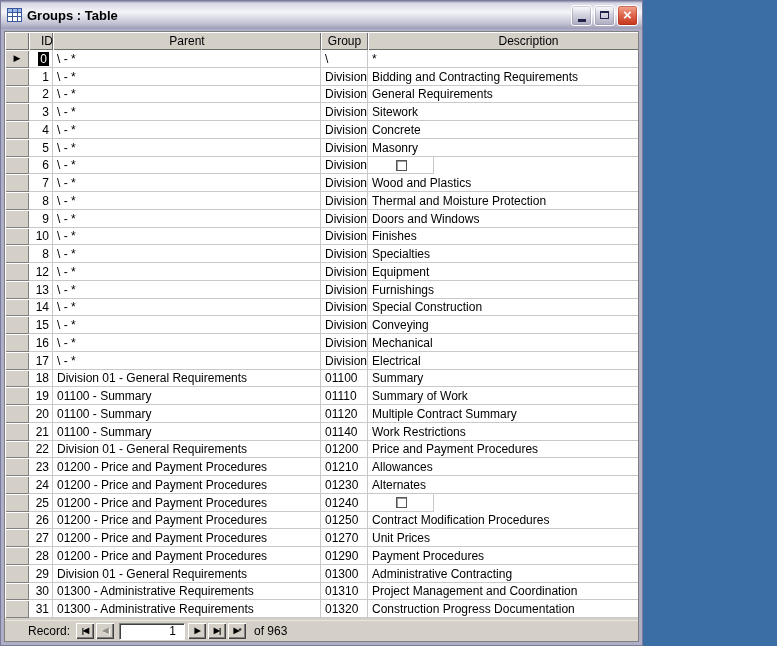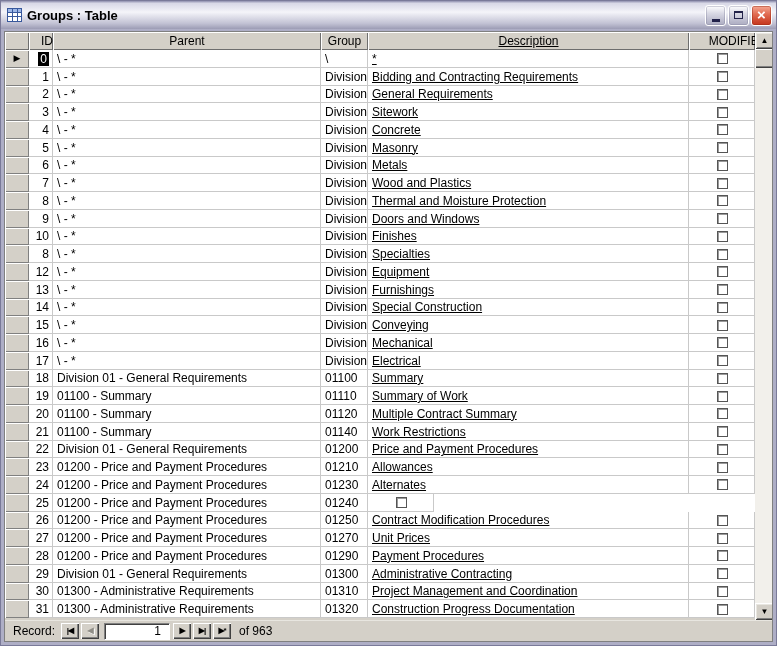--- a/index.html
+++ b/index.html
@@ -1,20 +1,20 @@
 <!DOCTYPE html>
 <html><head>
 <meta charset="utf-8">
 <style>
   * { margin:0; padding:0; box-sizing:border-box; }
   html,body { width:777px; height:646px; font-family:"Liberation Sans", sans-serif; }
   body { background:#3a6ea5; }
 
   .window {
-    width:777px; height:646px;
+    width:643px; height:646px;
     background:#aeaec6;
     display:flex; flex-direction:column;
     border:1px solid #7a7a99;
   }
 
   
   .titlebar {
     height:28px; flex:0 0 28px;
     background:linear-gradient(#8f8fae 0%, #d8d8e6 8%, #f4f4f9 40%, #c2c2d4 80%, #9c9cb5 100%);
     display:flex; align-items:center;
@@ -50,21 +50,21 @@
     overflow:hidden;
   }
   .sheet-area { flex:1; display:flex; overflow:hidden; }
   .grid { width:750px; flex:0 0 750px; display:flex; flex-direction:column; background:#d4d0c8; overflow:hidden; }
 
   
   .c-sel  { width:24px;  flex:0 0 24px; }
   .c-id   { width:24px;  flex:0 0 24px;padding-left:12px; }
   .c-par  { width:268px; flex:0 0 268px; }
   .c-grp  { width:47px;  flex:0 0 47px; }
-  .c-des  { width:321px; flex:0 0 321px;text-decoration:underline; }
+  .c-des  { width:321px; flex:0 0 321px; }
   .c-mod  { width:66px;  flex:0 0 66px;padding-left:32px; }
 
   .hdr-row { display:flex; height:18px; flex:0 0 18px; }
   .hdr-cell {
     background:#d4d0c8; color:#000; font-size:12px;
     display:flex; align-items:center; justify-content:center;
     box-shadow:inset 1px 1px 0 #ffffff, inset -1px -1px 0 #6e6e6e;
     white-space:nowrap; overflow:hidden;
   }
 
@@ -101,21 +101,21 @@
   }
   .sb-thumb {
     height:19px; flex:0 0 19px; background:#d4d0c8;
     box-shadow:inset 1px 1px 0 #ffffff, inset -1px -1px 0 #404040, inset -2px -2px 0 #808080;
   }
   .sb-track { flex:1; background:#f2f0eb; }
 
   
   .navbar {
     height:21px; flex:0 0 21px; background:#d4d0c8;
-    display:flex; align-items:center; padding-left:8px;
+    display:flex; align-items:center; padding-left:23px;
     border-top:1px solid #e8e6e0;
   }
   .nav-label { font-size:12px; color:#000; margin-right:6px; }
   .nav-btn {
     width:18px; height:16px; margin-right:2px;
     background:#d4d0c8;
     box-shadow:inset 1px 1px 0 #ffffff, inset -1px -1px 0 #404040, inset -2px -2px 0 #808080;
     display:flex; align-items:center; justify-content:center;
     font-size:8px; font-weight:bold; color:#000; line-height:1;
     letter-spacing:-1px;
@@ -231,21 +231,20 @@
     <div class="cell c-des">Masonry</div>
     <div class="cell mod c-mod">
       <span class="chk"></span>
     </div>
   </div>
             <div class="row">
     <div class="selcell c-sel"></div>
     <div class="cell num c-id">6</div>
     <div class="cell c-par">\ - *</div>
     <div class="cell c-grp">Division</div>
-    <div class="cell c-des">Metals</div>
     <div class="cell mod c-mod">
       <span class="chk"></span>
     </div>
   </div>
             <div class="row">
     <div class="selcell c-sel"></div>
     <div class="cell num c-id">7</div>
     <div class="cell c-par">\ - *</div>
     <div class="cell c-grp">Division</div>
     <div class="cell c-des">Wood and Plastics</div>

